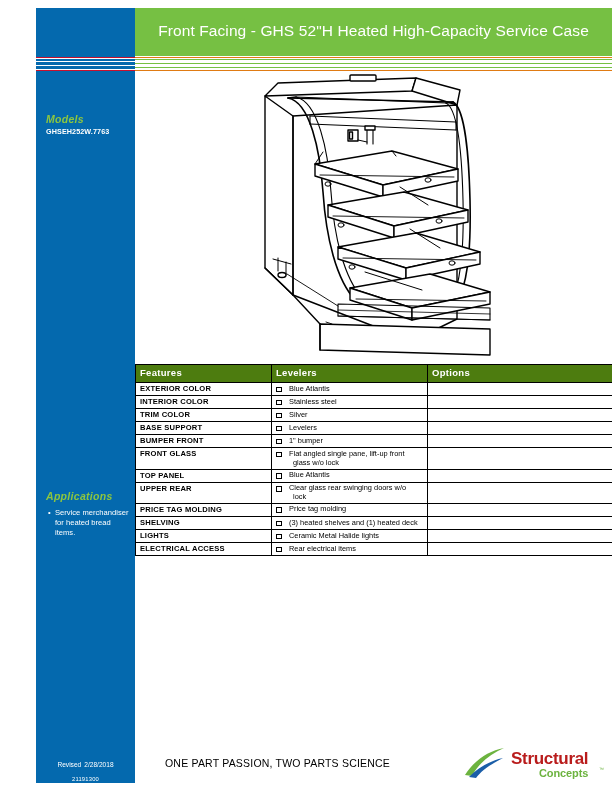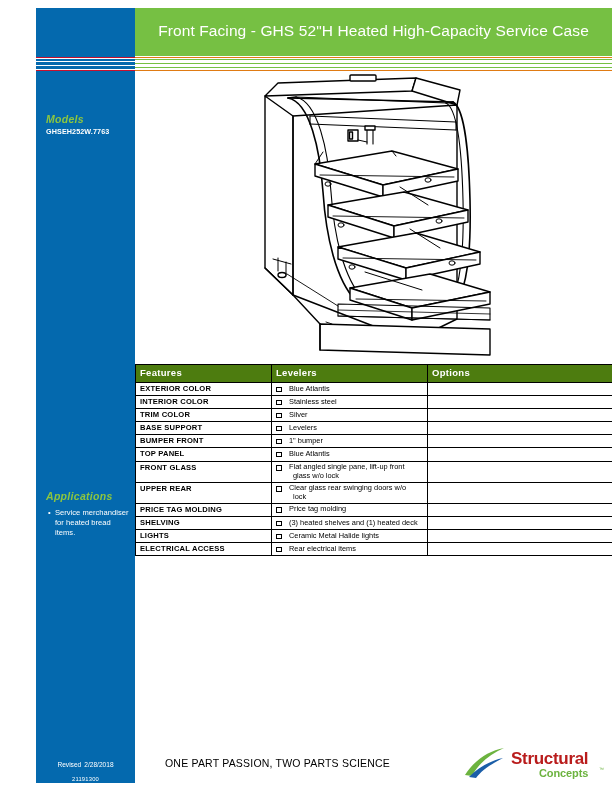--- a/index.html
+++ b/index.html
@@ -423,35 +423,35 @@
       <tr>
         <td class="feature-cell">BUMPER FRONT</td>
         <td>
             <span class="chk">1" bumper</span>
           </td>
         <td></td>
       </tr>
 
 
       <tr>
-        <td class="feature-cell">TOP PANEL</td>
-        <td>
-            <span class="chk">Blue Atlantis</span>
-          </td>
-        <td></td>
-      </tr>
-
-      <tr>
         <td class="feature-cell">FRONT GLASS</td>
         <td>
           <span class="chk">
             <span>Flat angled single pane, lift-up front</span>
             <span class="wrap2">glass w/o lock</span>
           </span>
         </td>
+        <td></td>
+      </tr>
+
+      <tr>
+        <td class="feature-cell">TOP PANEL</td>
+        <td>
+            <span class="chk">Blue Atlantis</span>
+          </td>
         <td></td>
       </tr>
 
       <tr>
         <td class="feature-cell">UPPER REAR</td>
         <td>
           <span class="chk">
             <span>Clear glass rear swinging doors w/o</span>
             <span class="wrap2">lock</span>
           </span>

